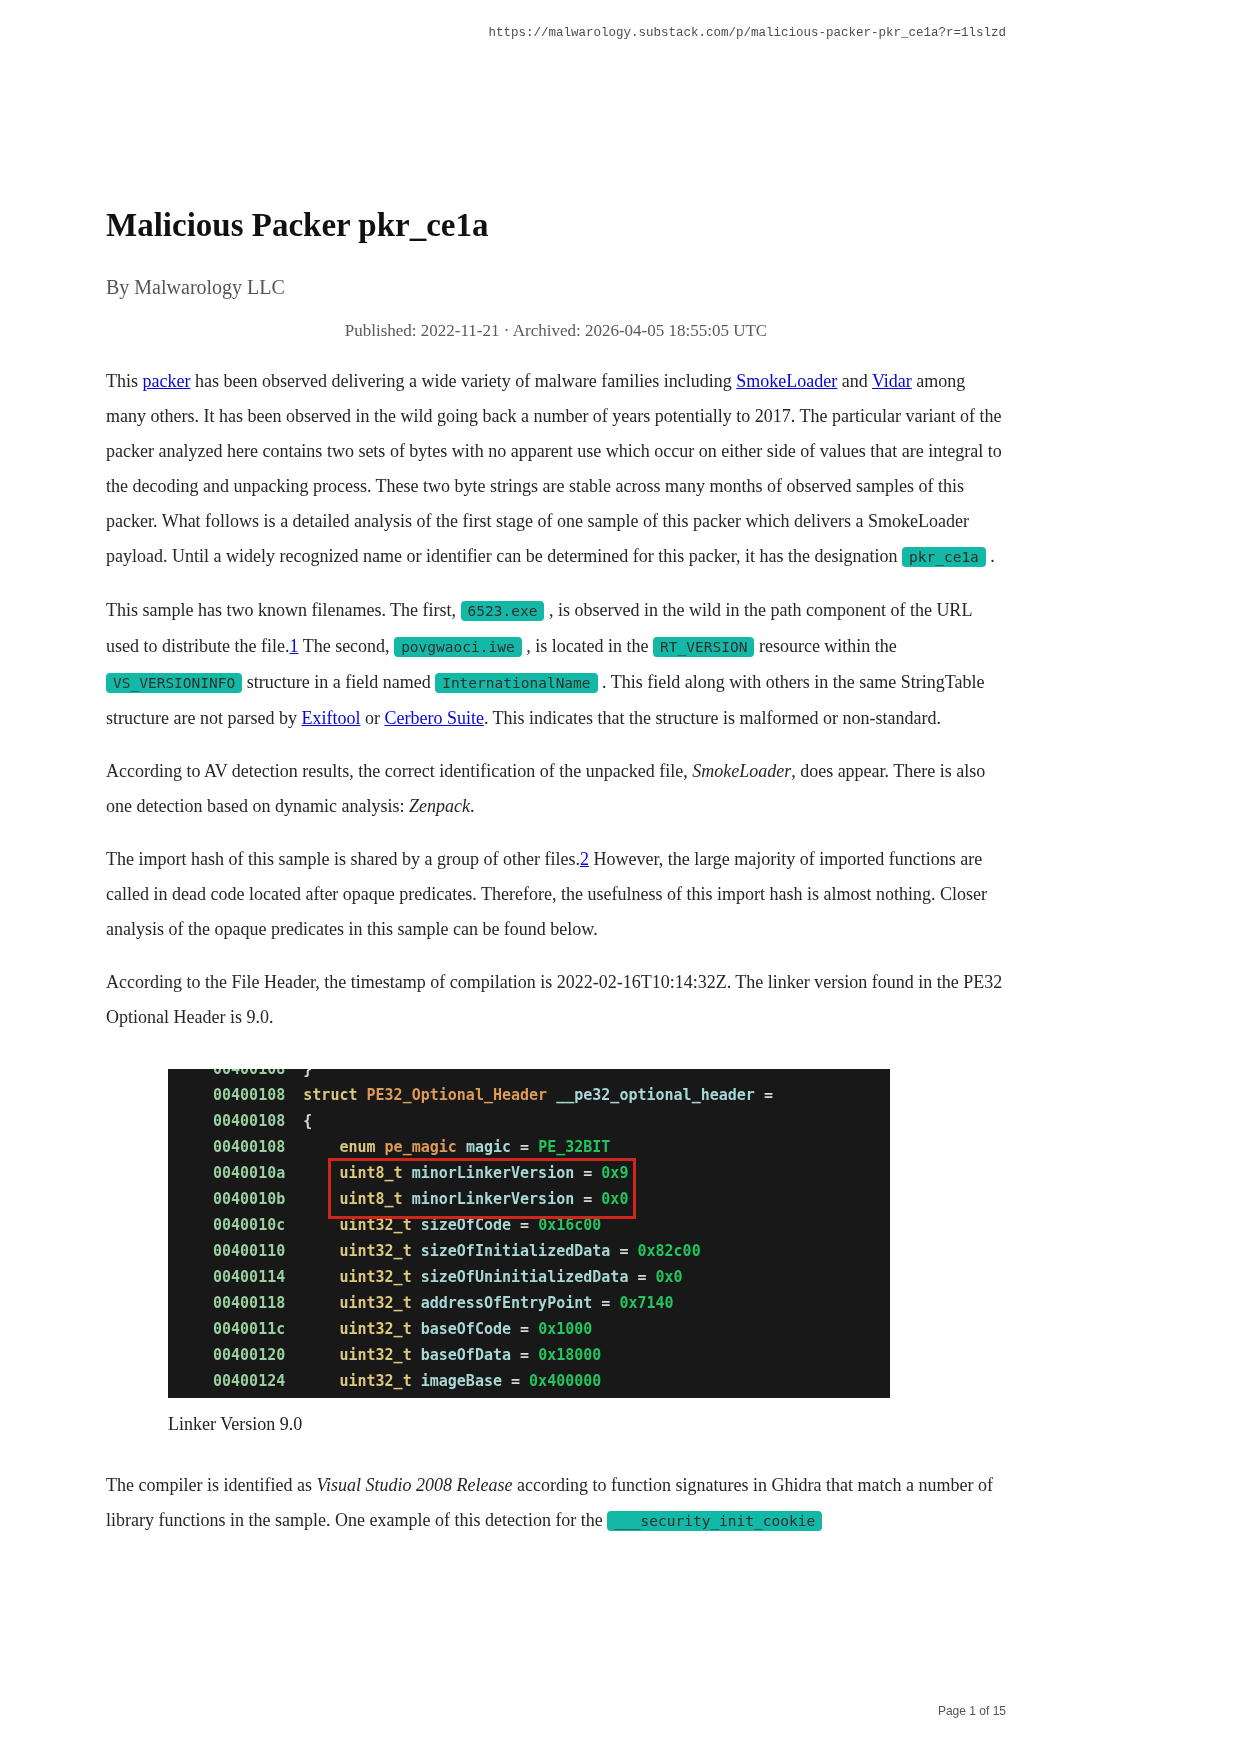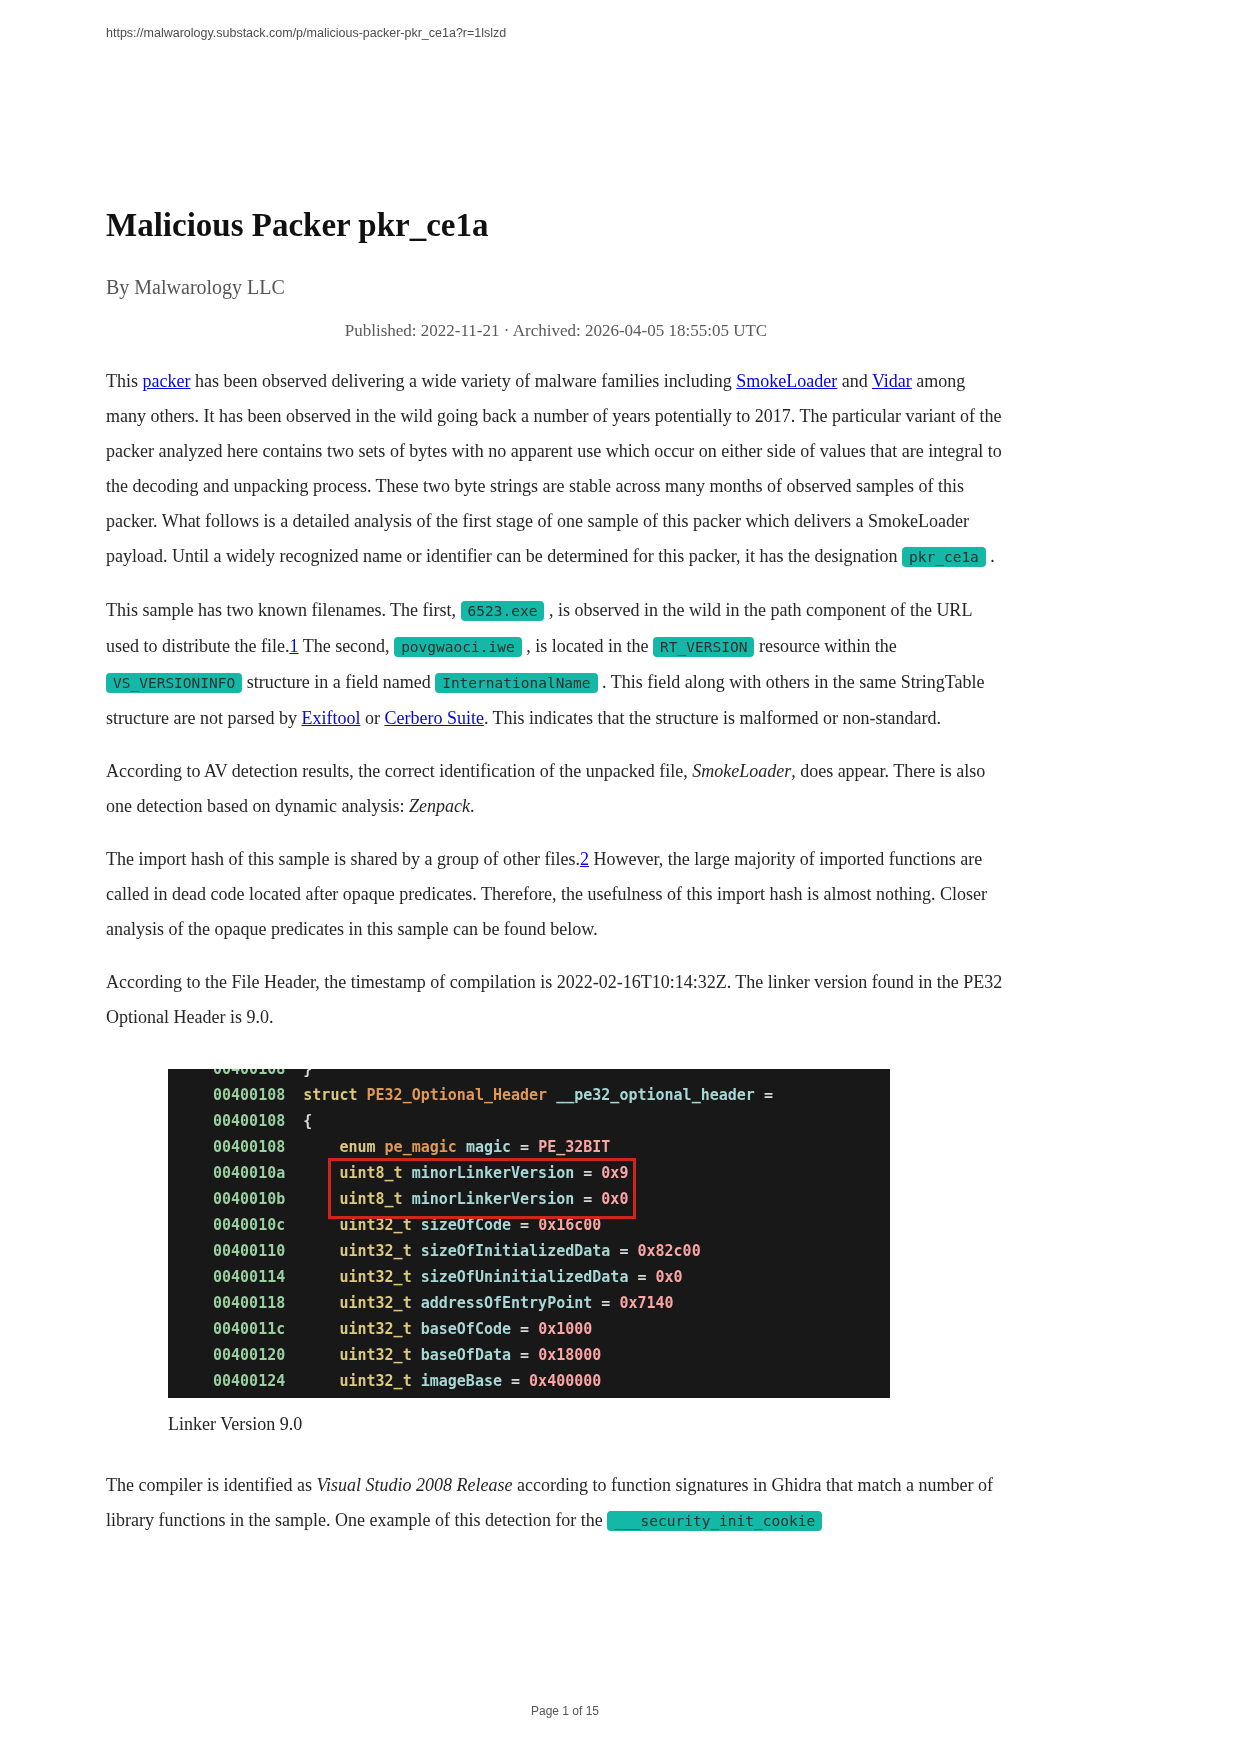--- a/index.html
+++ b/index.html
@@ -1,40 +1,40 @@
 <!DOCTYPE html>
 <html><head>
 <meta charset="utf-8">
 <style>
   html,body{margin:0;padding:0;background:#e9e9e9;}
   .page{position:relative;width:1242px;height:1756px;background:#ffffff;margin:0 auto;
         font-family:"Liberation Serif",serif;color:#2b2b2b;overflow:hidden;}
-  .header-url{position:absolute;top:26px;left:106px;width:900px;text-align:left;
-        font-family:Liberation Sans, sans-serif;font-size:12.5px;color:#4d4d4d;}
+  .header-url{position:absolute;top:26px;left:106px;width:900px;text-align:right;
+        font-family:Liberation Mono, monospace;font-size:12.5px;color:#4d4d4d;}
   .content{position:absolute;left:106px;top:204px;width:900px;}
   h1.title{margin:0;font-size:33px;line-height:42px;font-weight:bold;color:#111;}
   .byline{margin-top:28px;font-size:20px;line-height:26px;color:#555;}
   .published{margin-top:20px;font-size:17px;line-height:22px;color:#5a5a5a;text-align:center;}
   .prose{margin-top:22px;}
   .prose p{margin:0 0 18px 0;font-size:18px;line-height:35px;color:#262626;}
   .prose a.link{color:#0505dd;text-decoration:underline;}
   code.chip{font-family:"DejaVu Sans Mono",monospace;font-size:14.5px;background:#14b8a6;
         color:#303030;padding:2px 7px;border-radius:4px;white-space:nowrap;}
   figure.terminal{margin:34px 0 0 62px;width:722px;position:relative;background:#181818;
         overflow:hidden;padding:0 0 4px 45px;box-sizing:border-box;}
   .tline{font-family:"DejaVu Sans Mono",monospace;font-size:15px;line-height:26px;
         white-space:pre;font-weight:bold;color:#d6d6d6;}
   .tline.clipped{margin-top:-13px;}
   .tk-addr{color:#9ad0a0}.tk-kw{color:#dcc97e}.tk-typ{color:#df9a57}
-  .tk-id{color:#a8d8d6}.tk-val{color:#fca5a5}.tk-pun{color:#d6d6d6}
+  .tk-id{color:#a8d8d6}.tk-val{color:#22c55e}.tk-pun{color:#d6d6d6}
   .hl-box{position:absolute;border:3px solid #d0251b;left:160px;top:89px;width:302px;height:55px;
         pointer-events:none;}
   figcaption.caption{margin:14px 0 0 62px;font-size:18px;line-height:24px;color:#222;}
   .prose.bottom{margin-top:32px;}
-  .footer{position:absolute;left:115px;width:900px;top:1704px;text-align:center;
+  .footer{position:absolute;left:106px;width:900px;top:1704px;text-align:right;
         font-family:"Liberation Sans",sans-serif;font-size:12px;color:#555;}
 </style>
 </head>
 <body>
 
 <div class="page">
 
   <div class="header-url">https://malwarology.substack.com/p/malicious-packer-pkr_ce1a?r=1lslzd</div>
 
   <div class="content">

